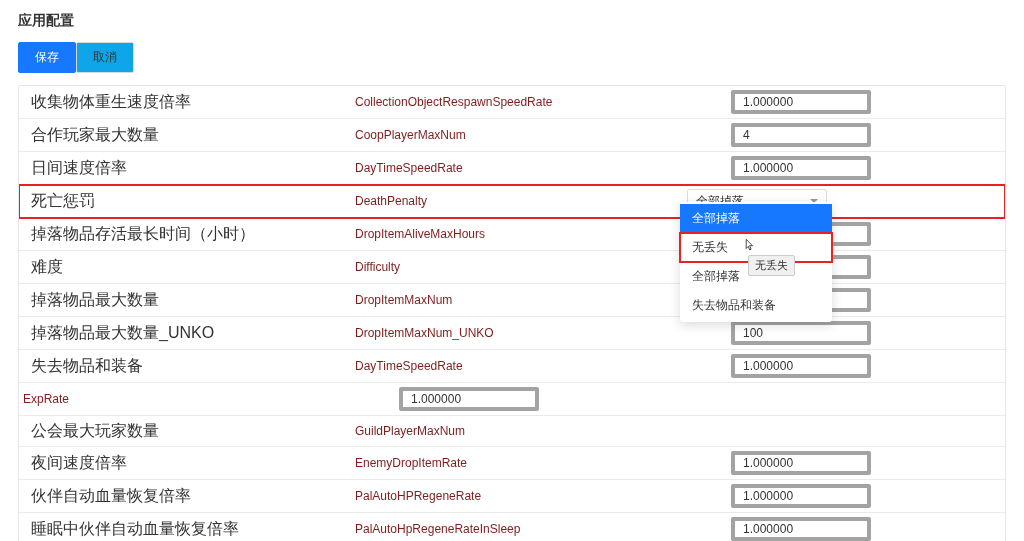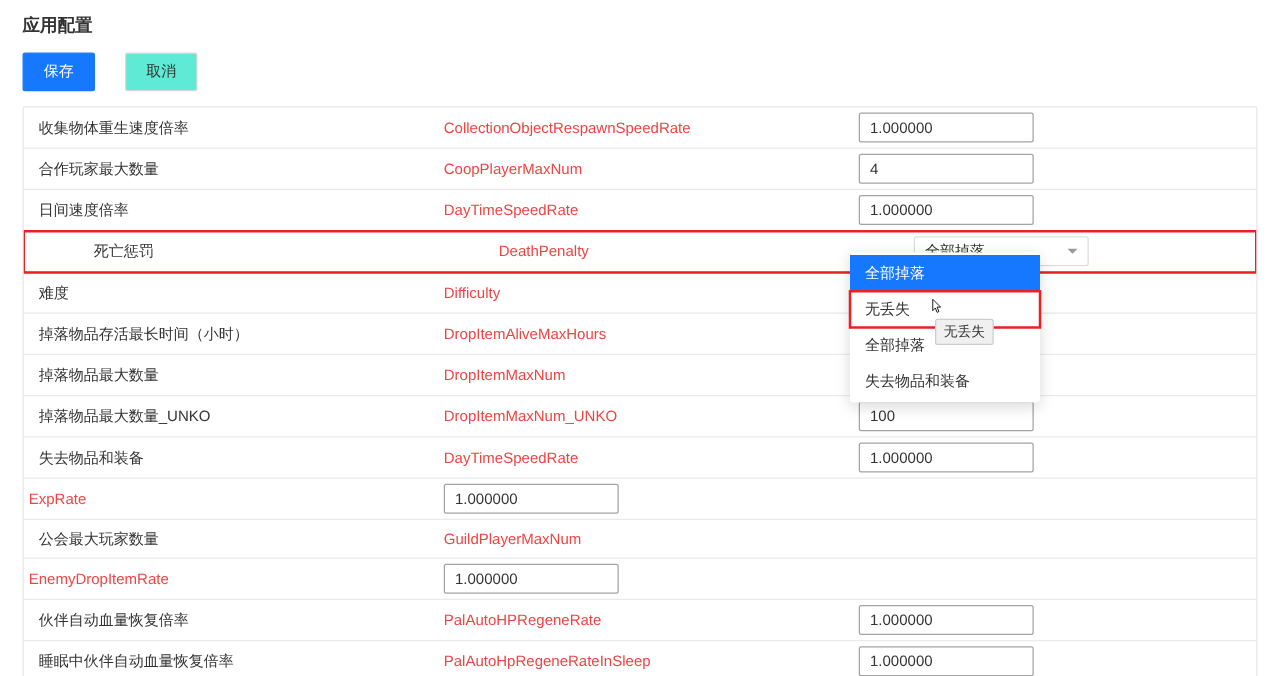--- a/index.html
+++ b/index.html
@@ -13,79 +13,80 @@
       padding: 12px 18px 18px 18px;
       width: 1024px;
     }
     .page-title {
       font-size: 14px;
       font-weight: 600;
       margin-bottom: 12px;
     }
     .action-bar {
       display: flex;
-      gap: 24px;
+      gap: 0;
       margin-bottom: 12px;
     }
     .btn {
       padding: 6px 16px;
       font-size: 12px;
       border-radius: 2px;
       cursor: pointer;
       border: 1px solid transparent;
     }
     .btn-primary {
       background: #1677ff;
       color: #fff;
       border-color: #1677ff;
     }
     .btn-default {
-      background: #5eead4;
+      background: #0ea5e9;
       color: #333;
       border-color: #d9d9d9;
     }
     .table {
       border: 1px solid #e6e6e6;
       border-radius: 2px;
       overflow: hidden;
     }
     .row {
       display: flex;
       align-items: center;
       border-bottom: 1px solid #eaeaea;
       min-height: 31px;
       padding: 4px 0;
       position: relative;
     }
     .row:last-child { border-bottom: none; }
     .col-label {
       flex: 0 0 332px;
       padding-left: 12px;
-      font-size: 12px;
+      font-size: 16px;
       color: #333;
     }
     .col-key {
       flex: 0 0 332px;
       padding-left: 4px;
       font-size: 12px;
-      color: #ef4444;
+      color: #7f1d1d;
     }
     .col-value {
       flex: 0 0 148px;
       padding: 0 4px;
     }
     .input {
       width: 100%;
       height: 24px;
-      border: 1px solid #a3a3a3;
+      border: 4px solid #a3a3a3;
       border-radius: 2px;
       padding: 0 8px;
       font-size: 12px;
       color: #333;
       background: #fff;
+      margin-left: 44px;
     }
     .select {
       width: 100%;
       height: 24px;
       border: 1px solid #ddd;
       border-radius: 2px;
       padding: 0 8px;
       font-size: 12px;
       color: #333;
       background: #fff;
@@ -99,21 +100,20 @@
       width: 0;
       height: 0;
       border-left: 4px solid transparent;
       border-right: 4px solid transparent;
       border-top: 4px solid #999;
     }
     .row.highlighted {
       outline: 2px solid #e62222;
       outline-offset: -1px;
       z-index: 1;
-      padding-left: 44px;
     }
     .dropdown {
       position: absolute;
       top: 202px;
       left: 680px;
       width: 152px;
       background: #fff;
       border-radius: 3px;
       box-shadow: 0 3px 12px rgba(0,0,0,0.15);
       z-index: 10;
@@ -188,30 +188,30 @@
         <div class="col-label">死亡惩罚</div>
         <div class="col-key">DeathPenalty</div>
         <div class="col-value">
           <div class="select">
             <span>全部掉落</span>
             <span class="caret"></span>
           </div>
         </div>
       </div>
       <div class="row">
+        <div class="col-label">掉落物品存活最长时间（小时）</div>
+        <div class="col-key">DropItemAliveMaxHours</div>
+        <div class="col-value"><input class="input" style=""></div>
+      </div>
+      <div class="row">
         <div class="col-label">难度</div>
         <div class="col-key">Difficulty</div>
         <div class="col-value"><input class="input" style=""></div>
       </div>
       <div class="row">
-        <div class="col-label">掉落物品存活最长时间（小时）</div>
-        <div class="col-key">DropItemAliveMaxHours</div>
-        <div class="col-value"><input class="input" style=""></div>
-      </div>
-      <div class="row">
         <div class="col-label">掉落物品最大数量</div>
         <div class="col-key">DropItemMaxNum</div>
         <div class="col-value"><input class="input" style=""></div>
       </div>
       <div class="row">
         <div class="col-label">掉落物品最大数量_UNKO</div>
         <div class="col-key">DropItemMaxNum_UNKO</div>
         <div class="col-value"><input class="input" value="100" style=""></div>
       </div>
       <div class="row">
@@ -221,20 +221,21 @@
       </div>
       <div class="row">
         <div class="col-key">ExpRate</div>
         <div class="col-value"><input class="input" value="1.000000" style=""></div>
       </div>
       <div class="row">
         <div class="col-label">公会最大玩家数量</div>
         <div class="col-key">GuildPlayerMaxNum</div>
       </div>
       <div class="row">
+        <div class="col-label">夜间速度倍率</div>
         <div class="col-key">EnemyDropItemRate</div>
         <div class="col-value"><input class="input" value="1.000000" style=""></div>
       </div>
       <div class="row">
         <div class="col-label">伙伴自动血量恢复倍率</div>
         <div class="col-key">PalAutoHPRegeneRate</div>
         <div class="col-value"><input class="input" value="1.000000" style=""></div>
       </div>
       <div class="row">
         <div class="col-label">睡眠中伙伴自动血量恢复倍率</div>

